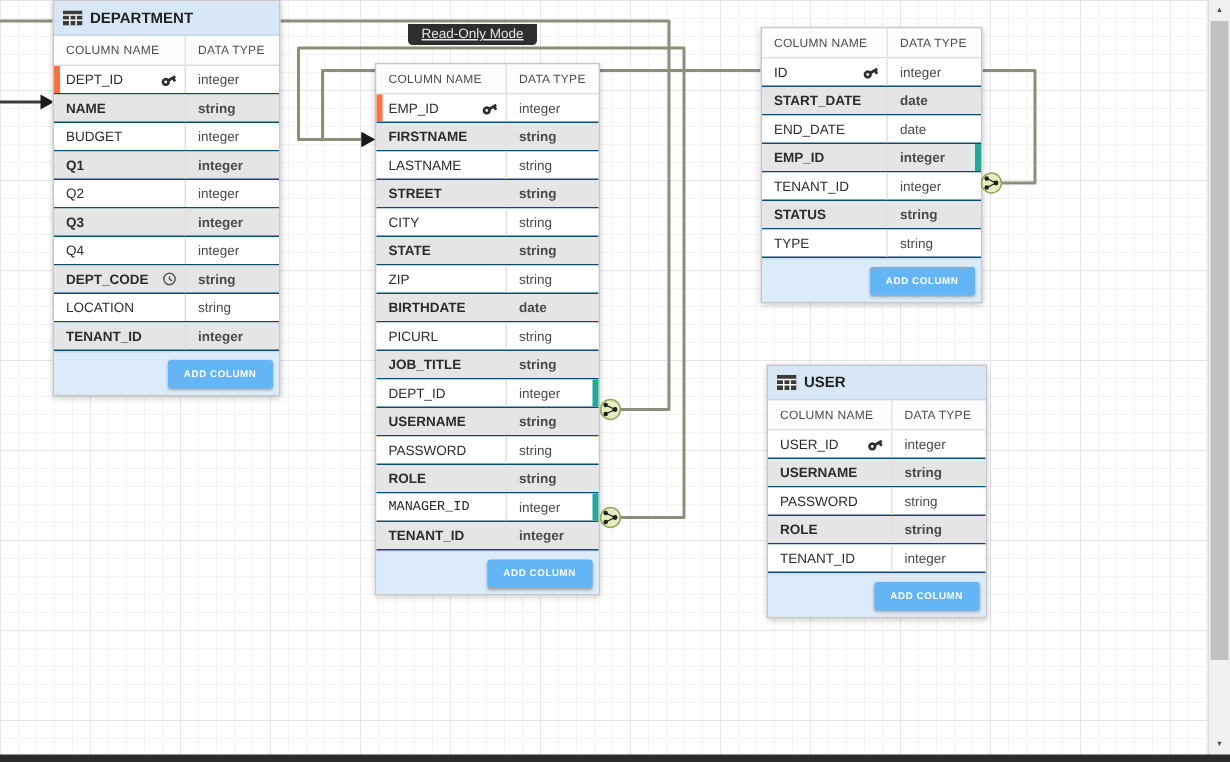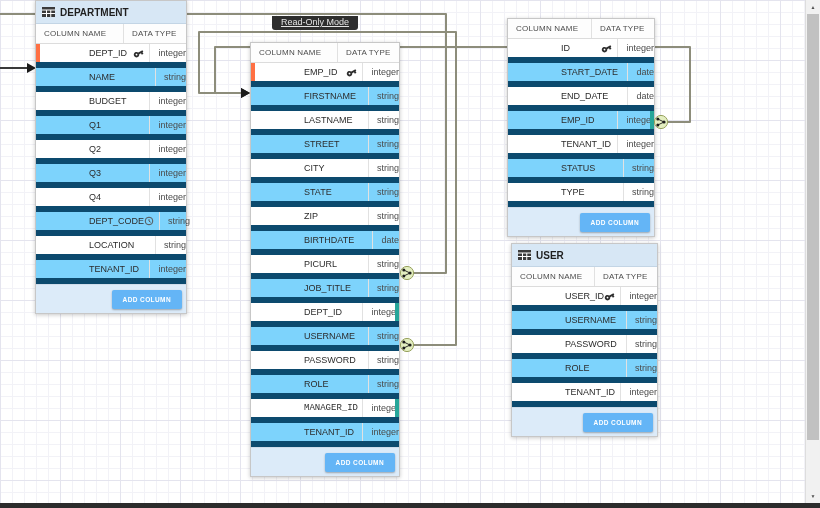--- a/index.html
+++ b/index.html
@@ -18,22 +18,22 @@
   .arrowhead{fill:#1b1b1b;}
   .dbtable{position:absolute;z-index:2;background:#fff;border:1px solid #c7c7c7;
     box-shadow:0 1px 4px rgba(0,0,0,.22);font-size:9px;box-sizing:border-box;}
   .titlebar{height:22px;background:#d7e7f5;border-bottom:1px solid #c3d5e5;
     display:flex;align-items:center;gap:5px;padding:0 6px;font-size:10px;font-weight:bold;color:#1f1f1f;}
   .titlebar svg{display:block;}
   .colhead{height:19px;display:flex;align-items:flex-end;background:#fdfdfd;
     border-bottom:1px solid #dcdcdc;font-size:8px;font-weight:normal;color:#4c4c4c;letter-spacing:.2px;}
   .c1{box-sizing:border-box;padding-left:8px;display:flex;align-items:center;height:100%;}
   .c2{box-sizing:border-box;padding-left:8px;border-left:1px solid #e1e1e1;flex:1;display:flex;align-items:center;height:100%;}
-  .dbrow{height:18px;display:flex;align-items:flex-start;position:relative;background:#fff;border-bottom:6px solid #0c4a6e;font-size:9px;color:#2b2b2b;padding-left:45px;}
-  .dbrow.alt{background:#7dd3fc;}
+  .dbrow{height:18px;display:flex;align-items:flex-start;position:relative;background:#fff;border-bottom:1px solid #0c4a6e;font-size:9px;color:#2b2b2b;}
+  .dbrow.alt{background:#e5e5e5;font-weight:bold;}
   .dbrow .c2{color:#4a4a4a;}
   .keyicon{margin-left:auto;margin-right:5px;display:flex;align-items:center;}
   .clockicon{margin-left:auto;margin-right:5px;display:flex;align-items:center;}
   .omark{position:absolute;left:0;top:0;width:4px;height:100%;background:#ff7043;}
   .tmark{position:absolute;right:0;top:0;width:4px;height:100%;background:#26a69a;}
   .tfooter{height:28px;background:#dcebf9;border-top:1px solid #cfdcea;
     display:flex;align-items:center;justify-content:flex-end;padding:0 4px;}
   .addcol{background:#64b5f6;color:#fff;border:none;border-radius:2px;cursor:pointer;
     font-family:inherit;font-size:6.5px;font-weight:bold;letter-spacing:.4px;
     padding:6px 11px;box-shadow:0 1px 2px rgba(0,0,0,.3);}

